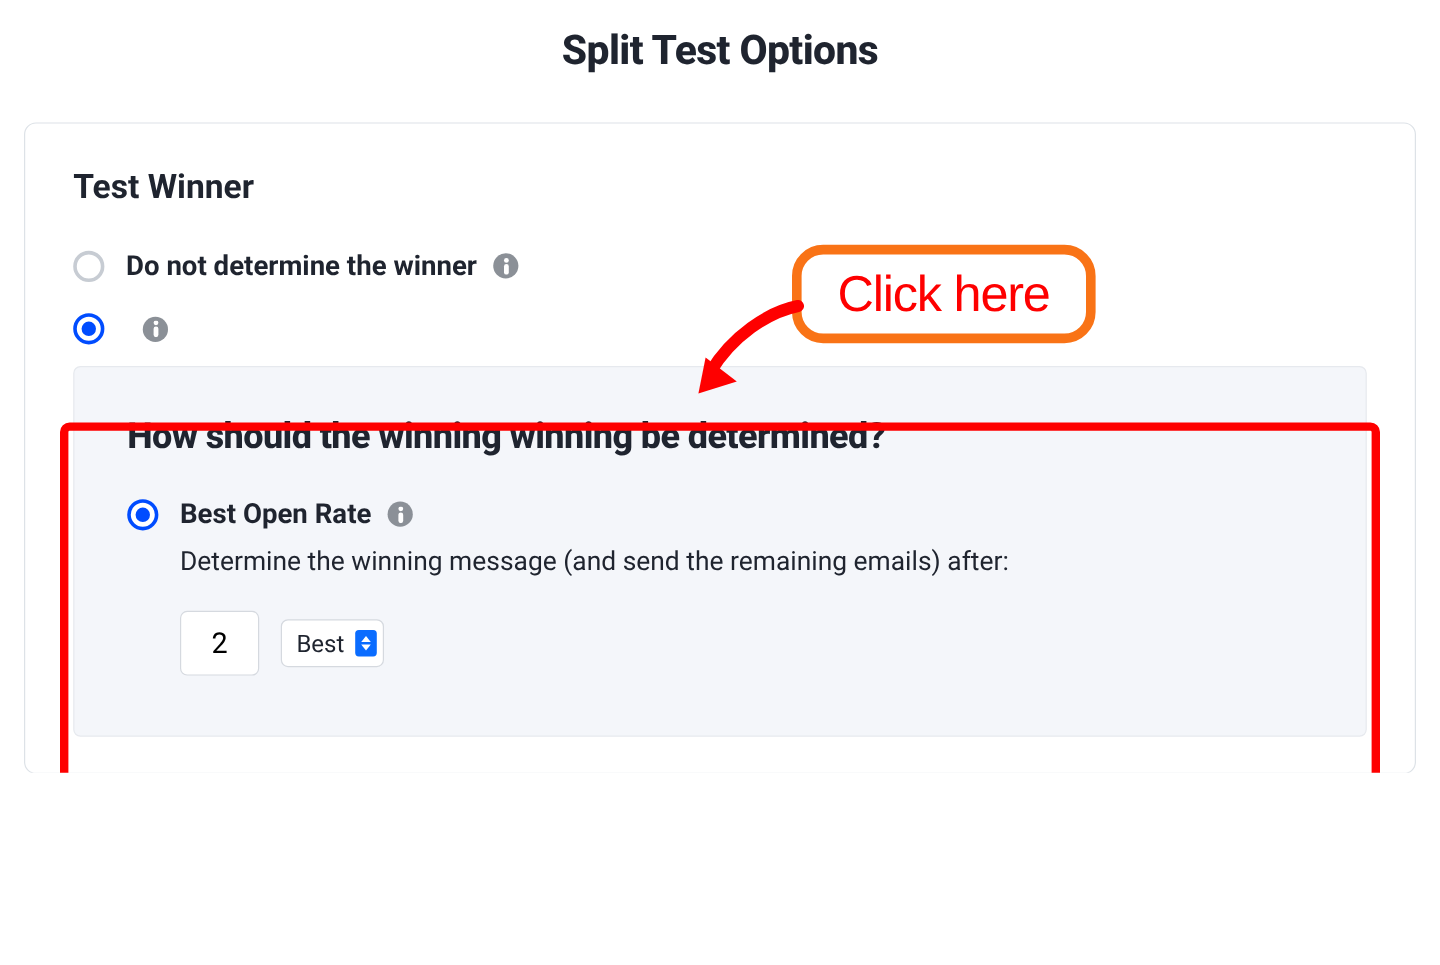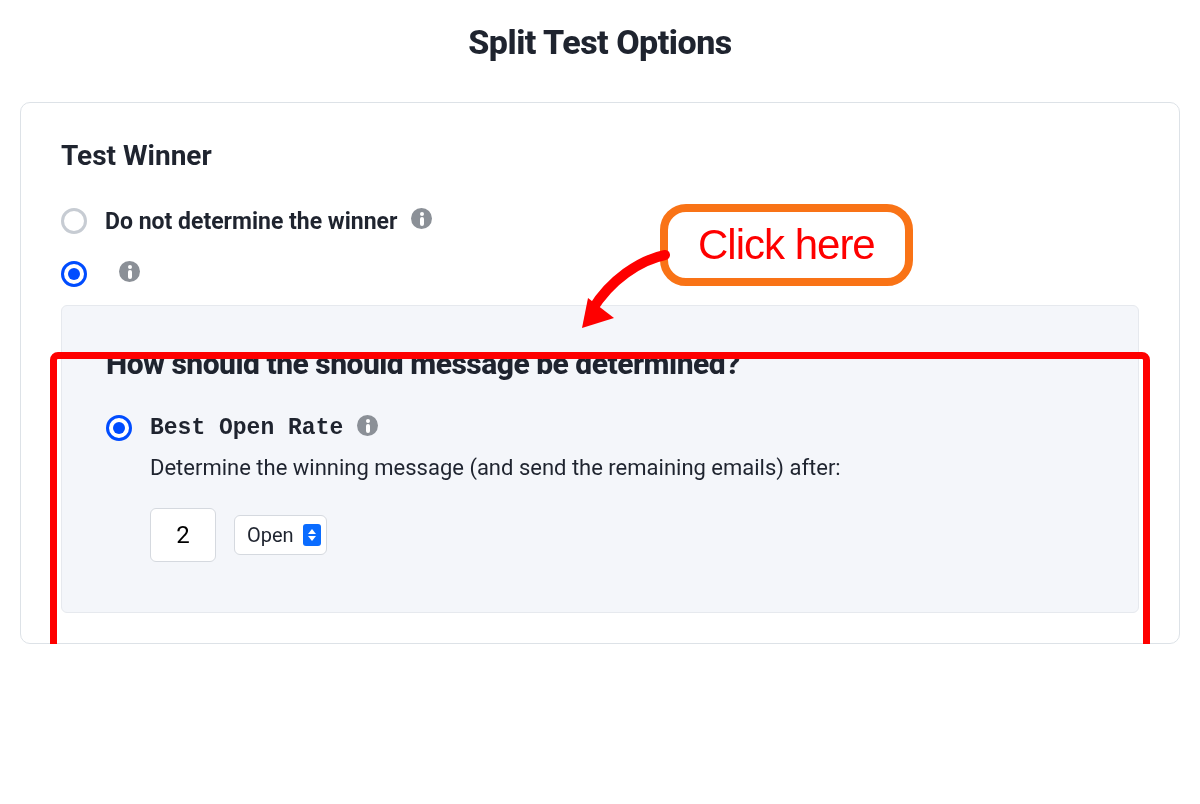--- a/index.html
+++ b/index.html
@@ -1,20 +1,20 @@
 <!DOCTYPE html>
 <html><head>
 <meta charset="utf-8">
 <style>
   html,body{margin:0;padding:0;background:#fff;font-family:-apple-system,BlinkMacSystemFont,"Segoe UI",Roboto,Helvetica,Arial,sans-serif;color:#1f242f;}
   .page{width:1200px;height:644px;position:relative;box-sizing:border-box;padding:10px 20px 0 20px;}
   .title{font-size:34px;font-weight:800;text-align:center;margin:12px 0 40px 0;color:#1f242f;letter-spacing:-0.5px;}
   .card{border:1px solid #dde2e7;border-radius:10px;padding:36px 40px 30px 40px;position:relative;}
   .section-label{font-size:28px;font-weight:700;margin:0 0 36px 0;}
-  .radio-row{display:flex;align-items:flex-start;margin:0 0 26px 0;}
+  .radio-row{display:flex;align-items:center;margin:0 0 26px 0;}
   .radio{width:26px;height:26px;border-radius:50%;border:3px solid #c7ccd3;box-sizing:border-box;margin-right:18px;display:flex;align-items:center;justify-content:center;cursor:pointer;background:#fff;}
   .radio.selected{border-color:#004cff;}
   .radio .dot{width:12px;height:12px;border-radius:50%;background:#004cff;display:none;}
   .radio.selected .dot{display:block;}
   .radio-label{font-size:23px;font-weight:700;color:#1f242f;}
   .info{width:21px;height:21px;border-radius:50%;background:#8b9097;display:inline-flex;align-items:center;justify-content:center;margin-left:14px;cursor:pointer;}
   .info svg{width:10px;height:14px;}
   .subpanel{background:#f4f6fa;border:1px solid #e6e9ee;border-radius:6px;padding:40px 44px 50px 44px;margin-top:10px;position:relative;}
   .sub-h{font-size:30px;font-weight:800;margin:0 0 34px 0;color:#1f242f;letter-spacing:-0.5px;}
   .subtext{font-size:22px;color:#1f242f;margin:14px 0 28px 44px;font-weight:400;}
@@ -55,42 +55,42 @@
         </span>
       <span class="info">
         <svg viewBox="0 0 10 14">
             <circle cx="5" cy="2" r="2" fill="#fff"></circle>
             <rect x="3" y="5" width="4" height="9" rx="2" fill="#fff"></rect>
           </svg>
       </span>
     </div>
 
     <div class="subpanel">
-      <div class="sub-h">How should the should message be determined?</div>
+      <div class="sub-h">How should the winning winning be determined?</div>
 
 
-      <div class="radio-row" style="margin-bottom:8px;font-family:Liberation Mono, monospace;">
+      <div class="radio-row" style="margin-bottom:8px;">
         <span class="radio selected">
             <span class="dot"></span>
           </span>
         <span class="radio-label">Best Open Rate</span>
         <span class="info">
           <svg viewBox="0 0 10 14">
               <circle cx="5" cy="2" r="2" fill="#fff"></circle>
               <rect x="3" y="5" width="4" height="9" rx="2" fill="#fff"></rect>
             </svg>
         </span>
       </div>
 
       <div class="subtext">Determine the winning message (and send the remaining emails) after:</div>
 
       <div class="after-row">
         <input class="num-input" value="2" style="">
         <div class="select-wrap">
-          <span>Open</span>
+          <span>Best</span>
           <span class="select-arrows">
             <span class="tri-up"></span>
               <span class="tri-down"></span>
           </span>
         </div>
       </div>
     </div>
 
   </div>
 

